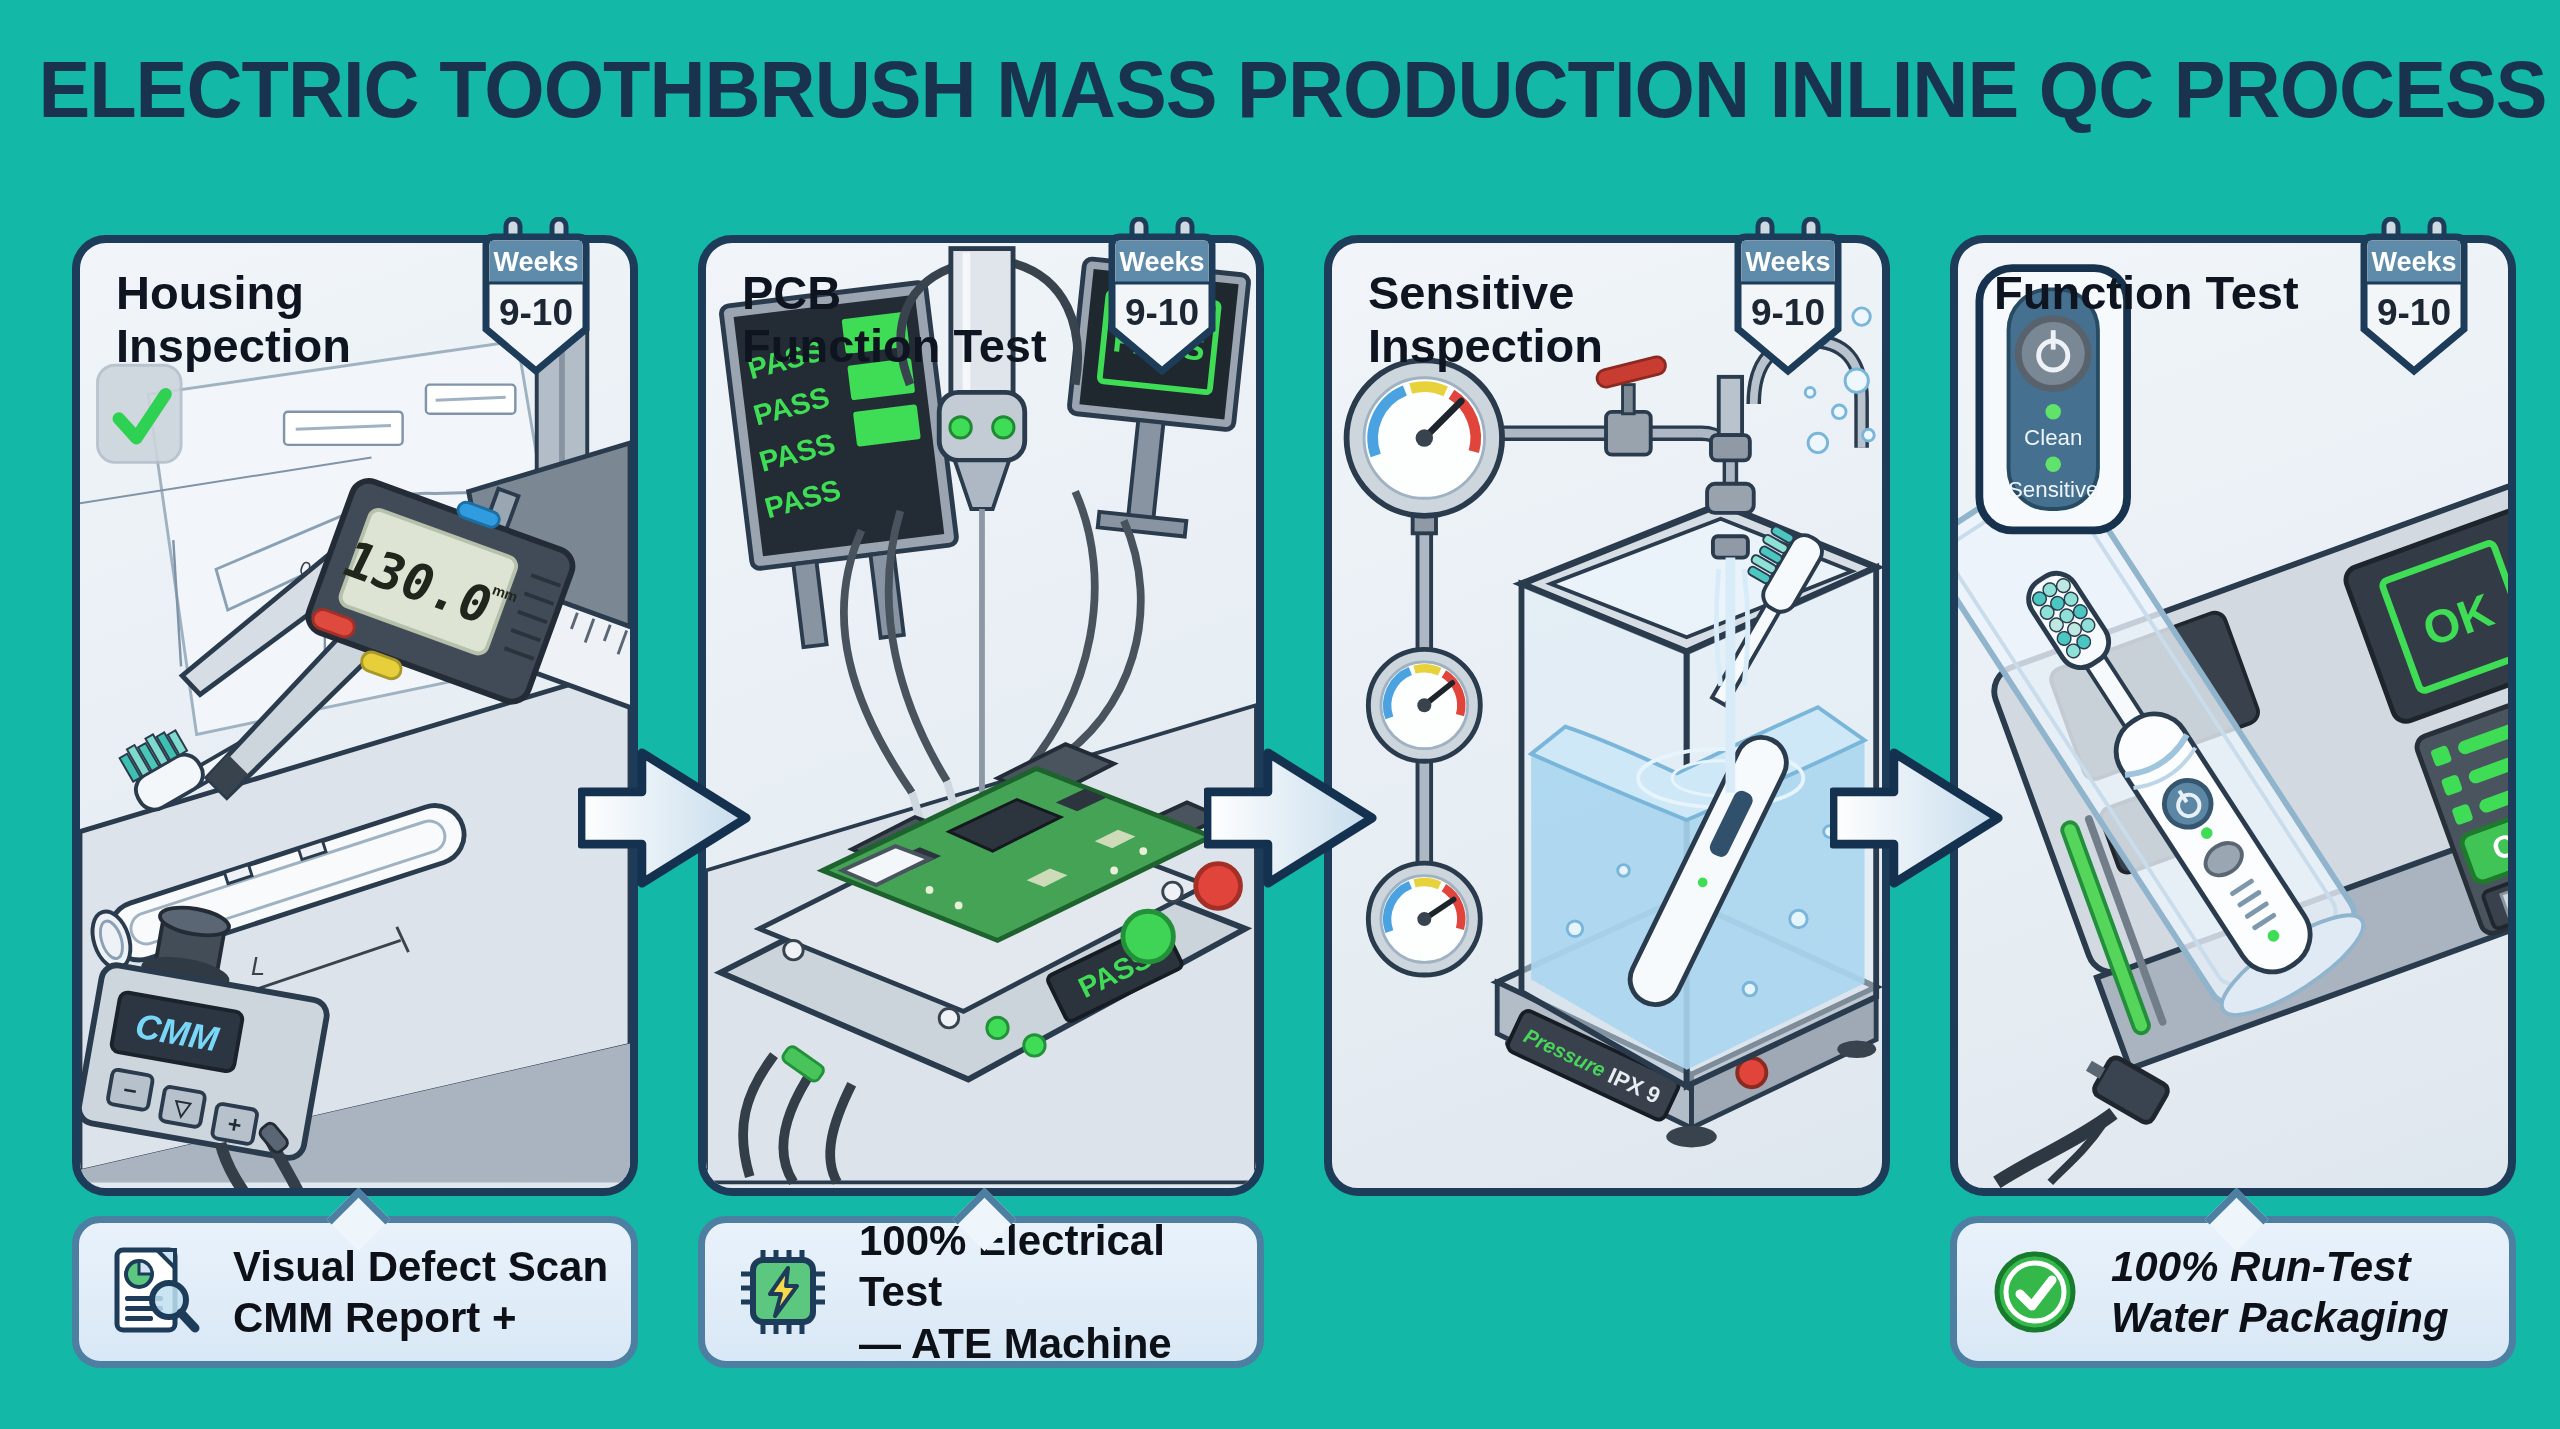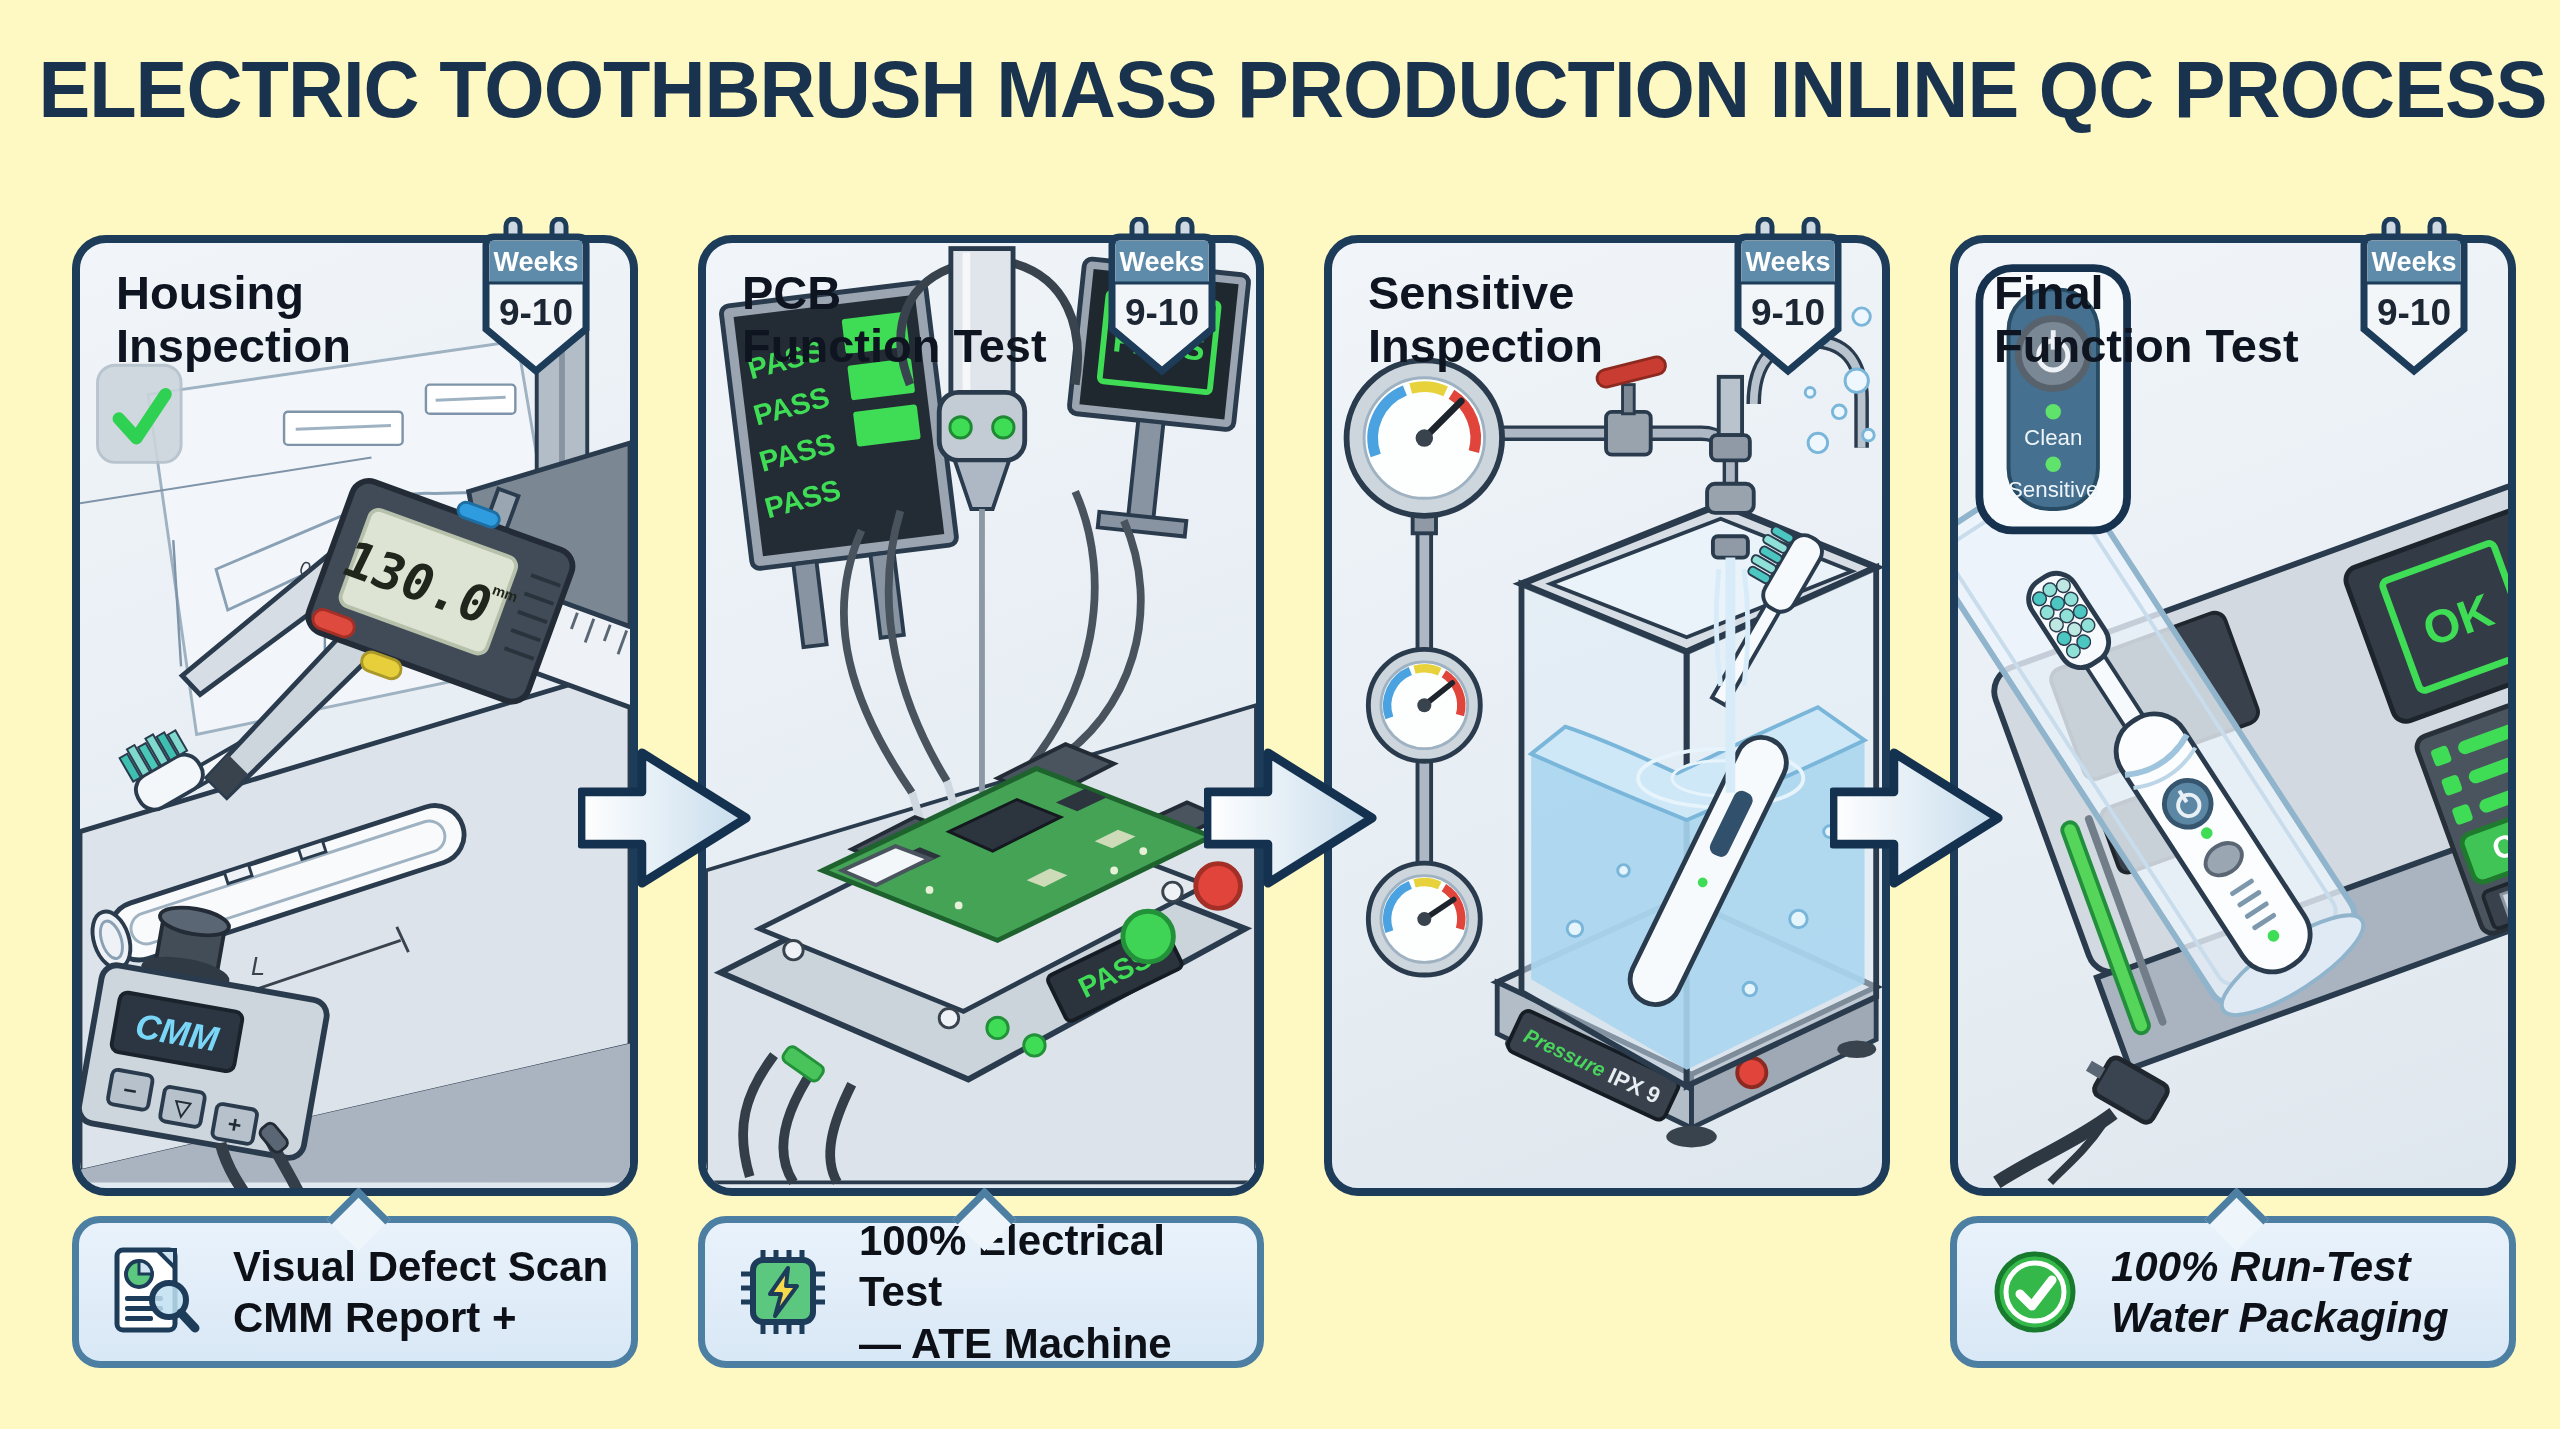--- a/index.html
+++ b/index.html
@@ -1,16 +1,16 @@
 <!DOCTYPE html>
 <html><head>
 <meta charset="utf-8">
 <style>
   html,body{margin:0;padding:0;background:#ffffff;}
-  .canvas{position:relative;width:2560px;height:1429px;background:#fef9c3;
+  .canvas{position:relative;width:2560px;height:1429px;background:#14b8a6;
           font-family:"Liberation Sans",sans-serif;overflow:hidden;}
 
   .main-title{position:absolute;left:0;top:44px;width:2560px;text-align:center;
     font-size:80px;font-weight:bold;letter-spacing:-1px;color:#19334f;
     transform:scaleX(.97);white-space:nowrap;}
 
   .panel{position:absolute;top:235px;width:566px;height:961px;
     border:8px solid #1d3c59;border-radius:34px;box-sizing:border-box;
     background:linear-gradient(160deg,#f1f5f9 0%,#e6edf3 60%,#dfe7ee 100%);}
   .panel-illu{position:absolute;inset:0;width:100%;height:100%;border-radius:26px;overflow:hidden;}
@@ -493,21 +493,20 @@
       <g>
         <path d="M160,890 C120,920 80,935 40,961" stroke="#2e3842" stroke-width="14" fill="none"></path>
         <path d="M150,900 C130,930 110,945 95,961" stroke="#2e3842" stroke-width="8" fill="none"></path>
         <g transform="translate(178,866) rotate(30)">
           <rect x="-34" y="-22" width="68" height="44" rx="8" fill="#3a4450" stroke="#20262e" stroke-width="5"></rect>
           <rect x="-50" y="-6" width="16" height="12" fill="#5a6673"></rect>
         </g>
       </g>
     </svg>
     <div class="panel-header">
-      <span>Final</span>
       <span>Function Test</span>
     </div>
     <svg class="badge" viewBox="0 0 120 168">
       <rect x="30" y="2" width="14" height="36" rx="7" fill="#cfd9e2" stroke="#1d3c59" stroke-width="5"></rect>
       <rect x="76" y="2" width="14" height="36" rx="7" fill="#cfd9e2" stroke="#1d3c59" stroke-width="5"></rect>
       <path d="M18,20 H102 Q110,20 110,28 V112 L60,154 L10,112 V28 Q10,20 18,20 Z" fill="#f2f6f9" stroke="#1d3c59" stroke-width="7"></path>
       <path d="M14,24 H106 V66 H14 Z" fill="#5e8baa"></path>
       <line x1="12" y1="66" x2="108" y2="66" stroke="#1d3c59" stroke-width="3"></line>
       <text x="60" y="54" text-anchor="middle" font-size="27" font-weight="bold" fill="#ffffff">Weeks</text>
       <text x="60" y="108" text-anchor="middle" font-size="37" font-weight="bold" fill="#1c2733">9-10</text>

